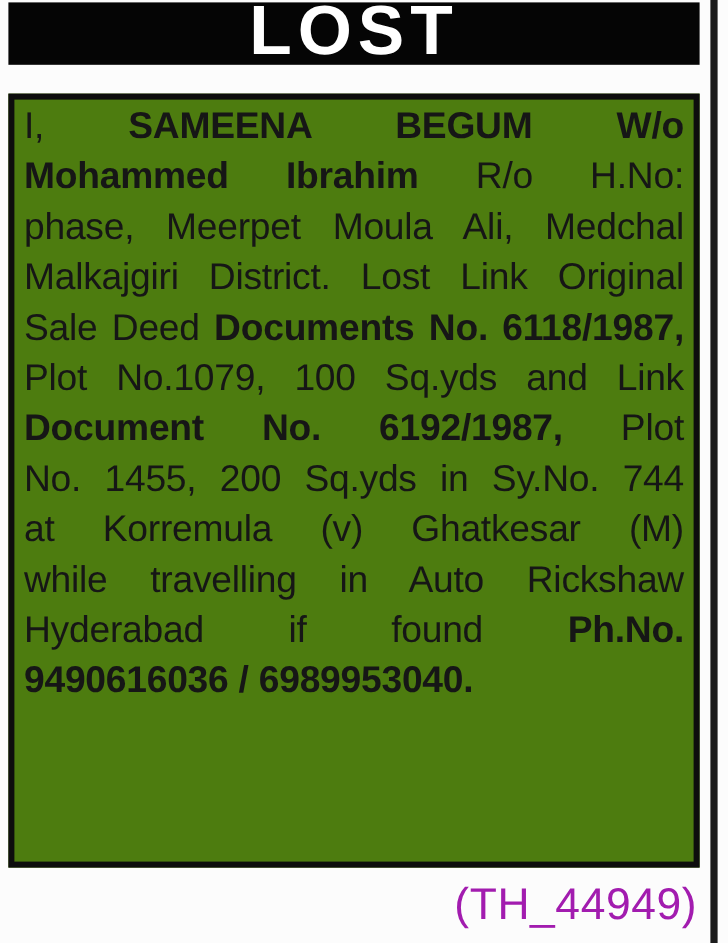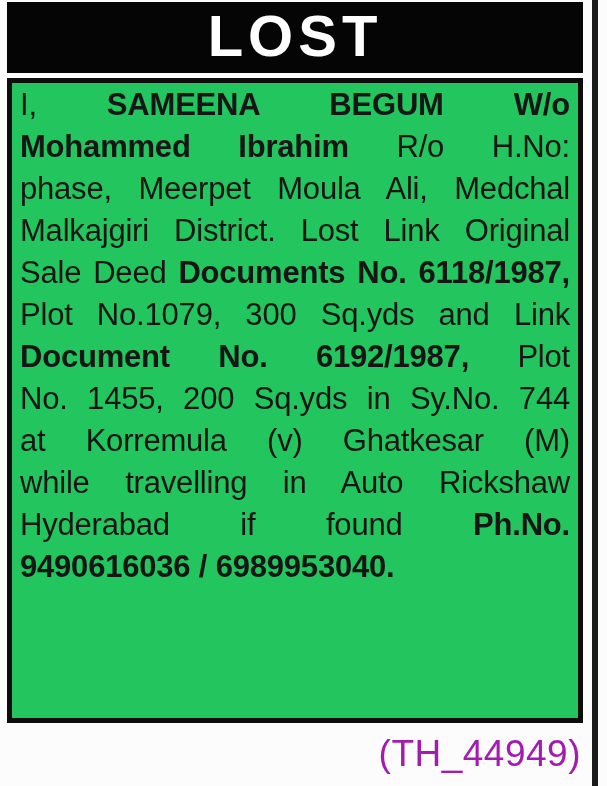--- a/index.html
+++ b/index.html
@@ -26,21 +26,21 @@
     width: 6px;
     height: 786px;
     background: #1c1c1c;
   }
   
   .ad-header {
     position: absolute;
     left: 7px;
     top: 2px;
     width: 576px;
-    height: 71px;
+    height: 52px;
     background: #050505;
     display: flex;
     align-items: center;
     justify-content: center;
   }
   .ad-header .title {
     color: #ffffff;
     font-size: 58px;
     font-weight: 700;
     letter-spacing: 5px;
@@ -49,21 +49,21 @@
   }
   
   .ad-body {
     position: absolute;
     left: 7px;
     top: 78px;
     width: 576px;
     height: 645px;
     box-sizing: border-box;
     border: 5px solid #0d0d0d;
-    background: #22c55e;
+    background: #4d7c0f;
     padding: 1px 8px 0 8px;
   }
   .ad-body .line {
     font-size: 31px;
     line-height: 42px;
     color: #161616;
     letter-spacing: -0.2px;
     text-align: justify;
     text-align-last: justify;
     white-space: normal;
@@ -94,21 +94,21 @@
     <span class="title">LOST</span>
   </div>
 
   <div class="ad-body">
     <div id="ad-body-text">
         <div class="line"><span>I, </span><span class="b">SAMEENA BEGUM W/o</span></div>
         <div class="line"><span class="b">Mohammed Ibrahim </span><span>R/o H.No:</span></div>
         <div class="line"><span>phase, Meerpet Moula Ali, Medchal</span></div>
         <div class="line"><span>Malkajgiri District. Lost Link Original</span></div>
         <div class="line"><span>Sale Deed </span><span class="b">Documents No. 6118/1987,</span></div>
-        <div class="line"><span>Plot No.1079, 300 Sq.yds and Link</span></div>
+        <div class="line"><span>Plot No.1079, 100 Sq.yds and Link</span></div>
         <div class="line"><span class="b">Document No. 6192/1987, </span><span>Plot</span></div>
         <div class="line"><span>No. 1455, 200 Sq.yds in Sy.No. 744</span></div>
         <div class="line"><span>at Korremula (v) Ghatkesar (M)</span></div>
         <div class="line"><span>while travelling in Auto Rickshaw</span></div>
         <div class="line"><span>Hyderabad if found </span><span class="b">Ph.No.</span></div>
         <div class="line last"><span class="b">9490616036 / 6989953040.</span></div>
       </div>
   </div>
 
   <div class="ad-reference">(TH_44949)</div>

